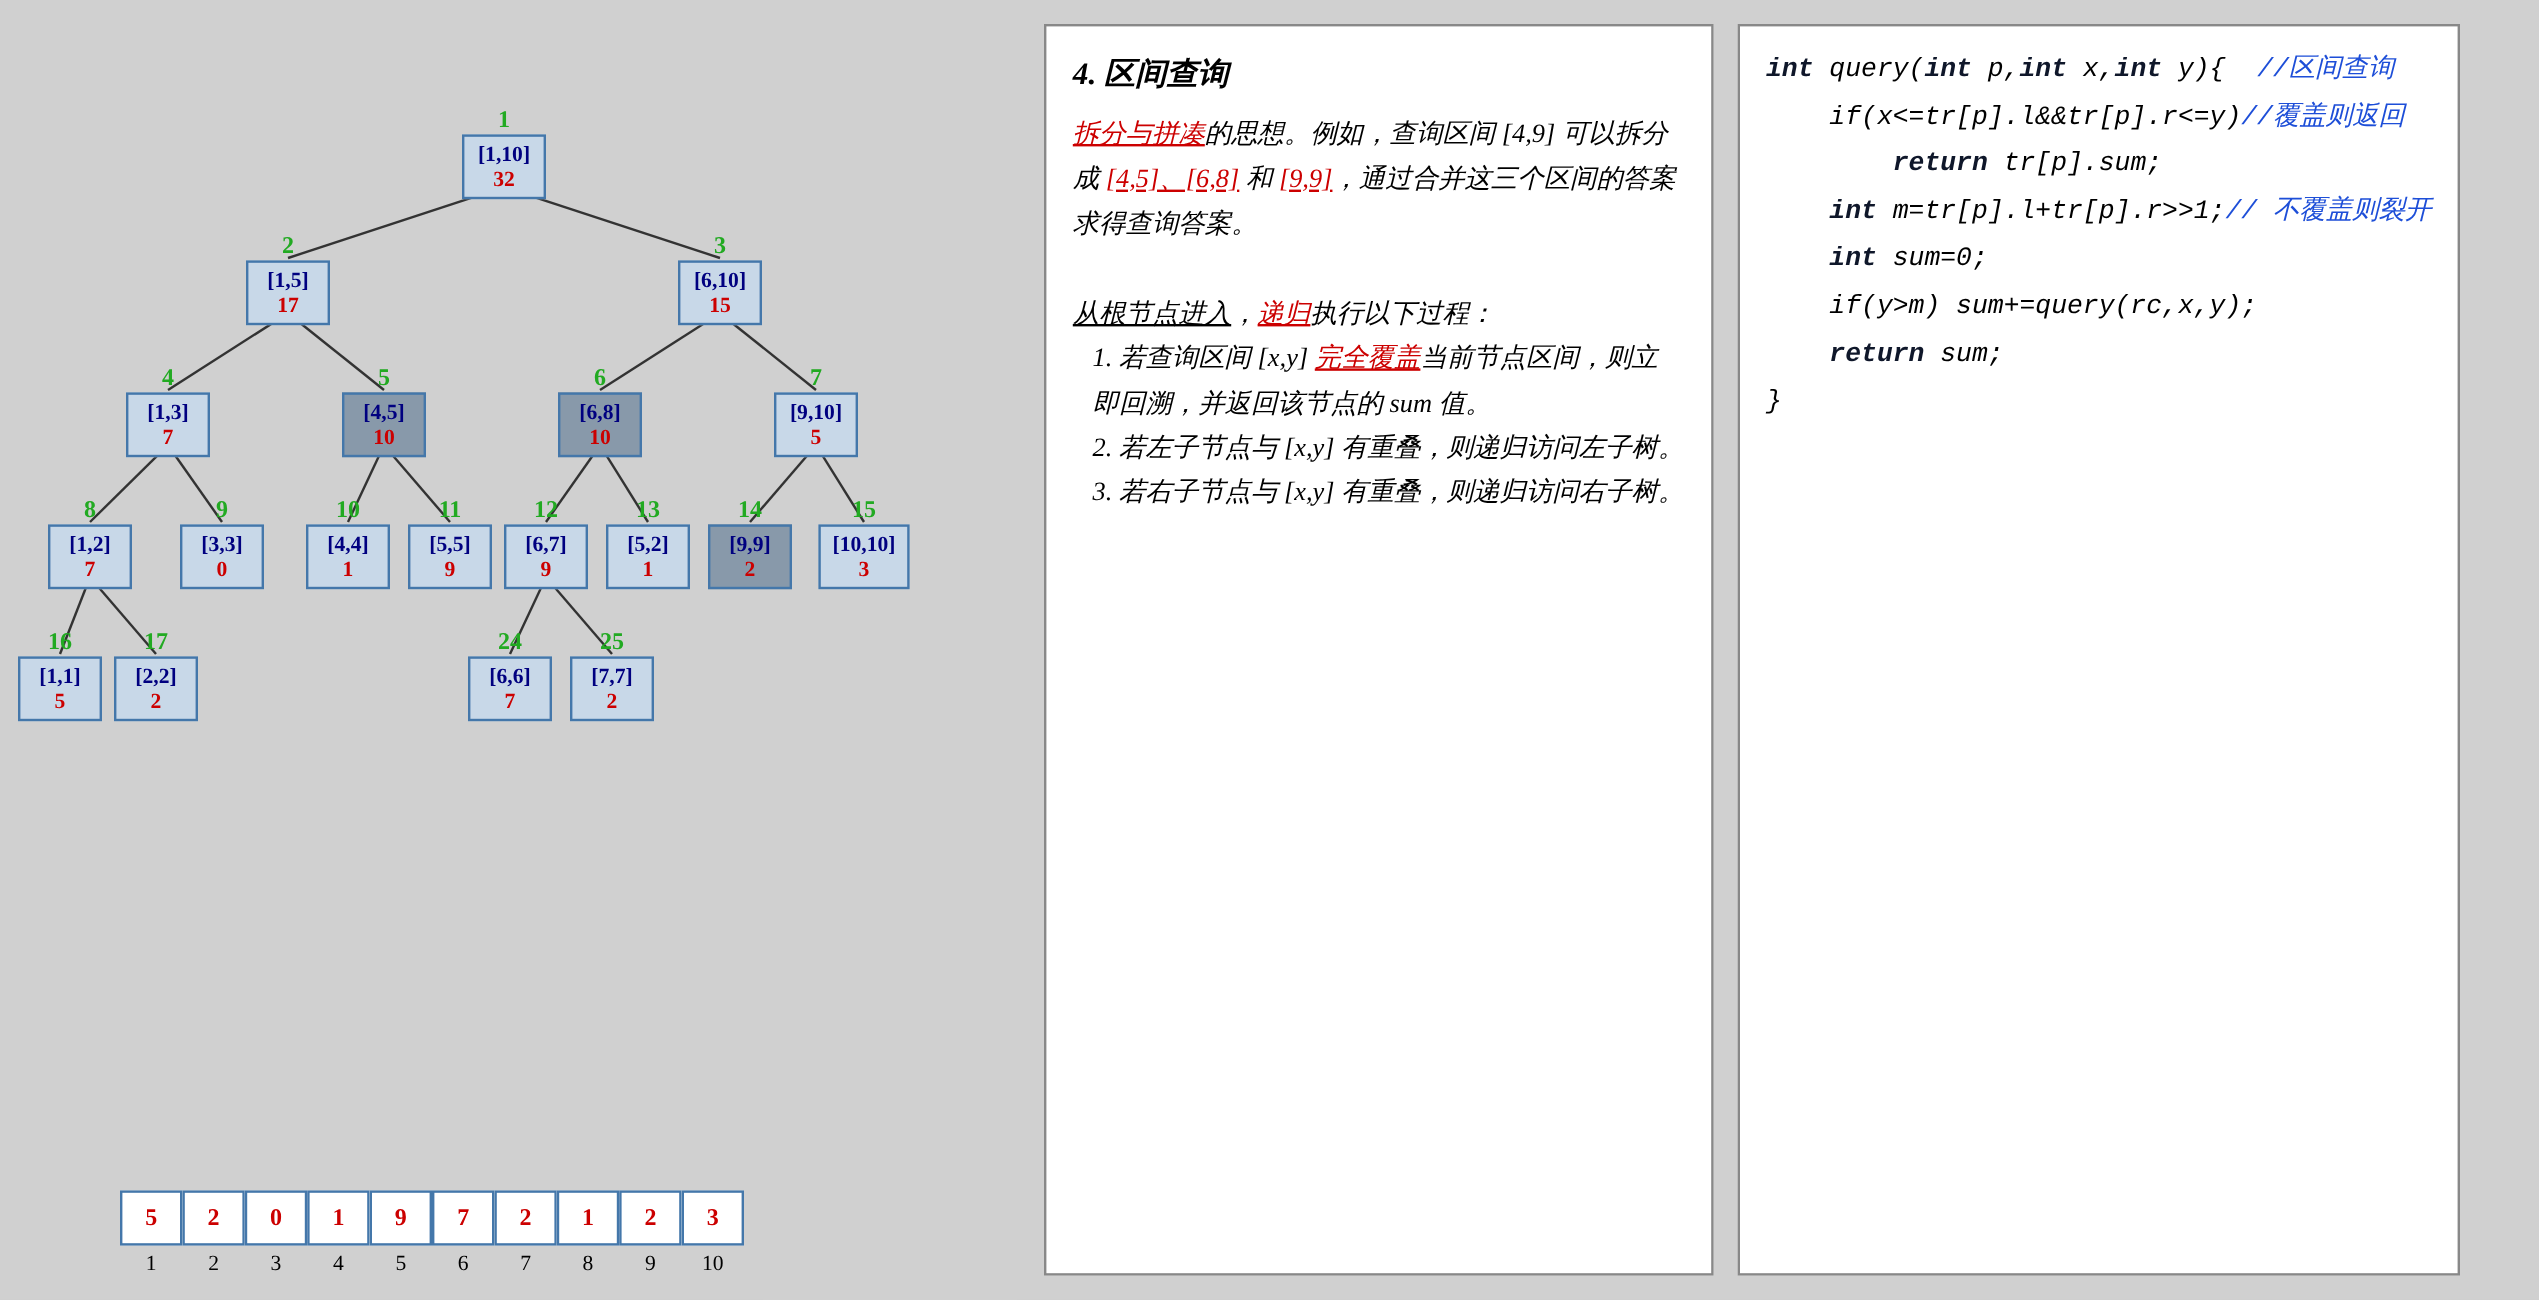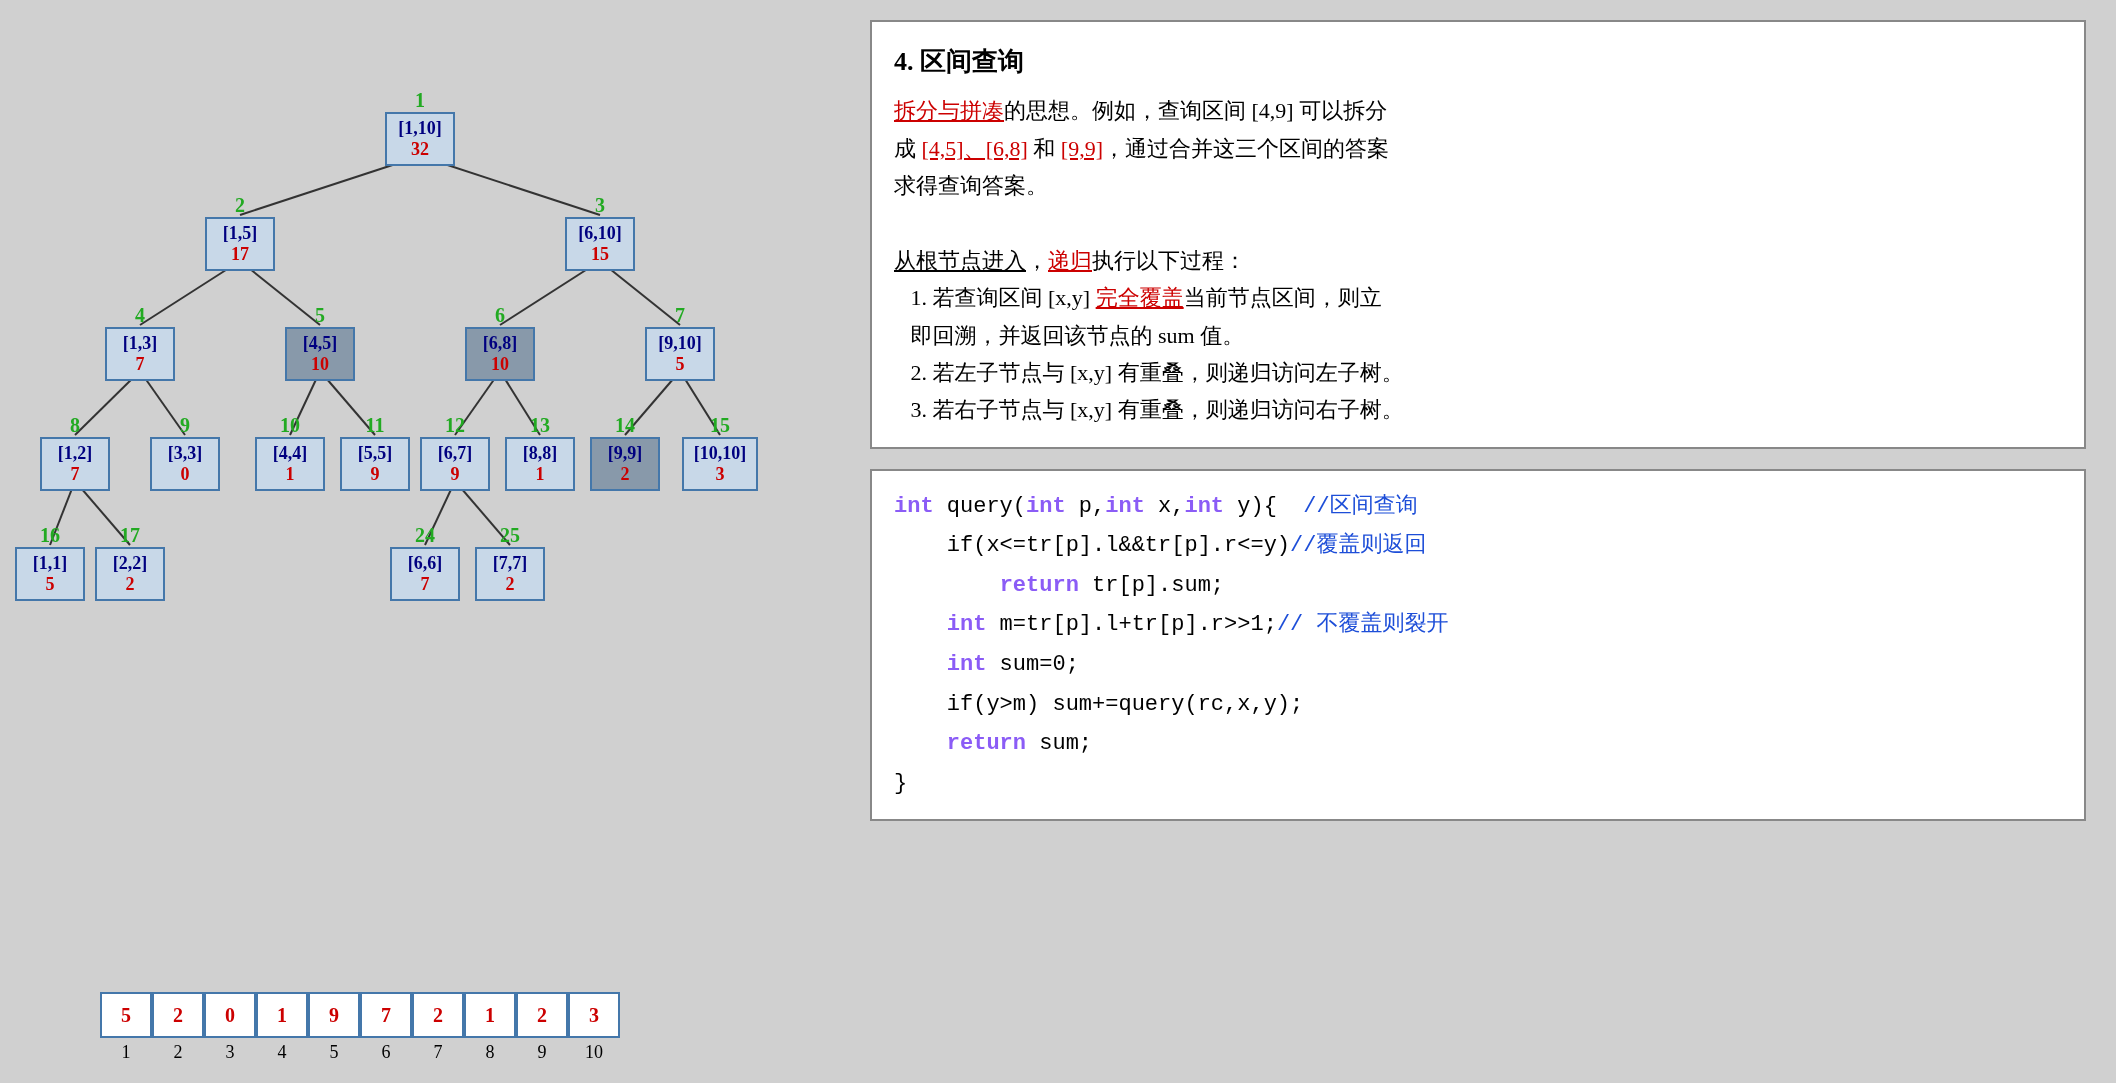--- a/index.html
+++ b/index.html
@@ -16,22 +16,23 @@
     .left-panel {
       flex: 0 0 840px;
       position: relative;
       padding: 20px;
     }
 
     .right-panel {
       flex: 1;
       padding: 20px 30px;
       display: flex;
-      flex-direction: column;
+      flex-direction: row;
       gap: 20px;
+      font-style: italic;
     }
 
     
     .tree-container {
       position: relative;
       width: 800px;
       height: 750px;
       margin-top: 10px;
     }
 
@@ -149,21 +150,21 @@
       font-size: 22px;
       line-height: 1.8;
       color: #000;
     }
 
     .code-line {
       display: block;
       white-space: pre;
     }
 
-    .kw { color: #8b5cf6; font-weight: bold; }
+    .kw { color: #0f172a; font-weight: bold; }
     .comment { color: #1d4ed8; }
   </style>
 </head>
 <body>
 
 <div class="left-panel">
   <div class="tree-container">
 
     <svg class="tree-svg" id="tree-svg">
         <line x1="400" y1="126" x2="220" y2="185" stroke="#333" stroke-width="2"></line>
@@ -267,21 +268,21 @@
         <div class="node" style="left: 395px; top: 385px; width: 80px;">
           <span class="node-number">12</span>
           <div class="node-box">
             <div class="node-range">[6,7]</div>
             <div class="node-val">9</div>
           </div>
         </div>
         <div class="node" style="left: 480px; top: 385px; width: 80px;">
           <span class="node-number">13</span>
           <div class="node-box">
-            <div class="node-range">[8,8]</div>
+            <div class="node-range">[5,2]</div>
             <div class="node-val">1</div>
           </div>
         </div>
         <div class="node" style="left: 565px; top: 385px; width: 80px;">
           <span class="node-number">14</span>
           <div class="node-box dark">
             <div class="node-range">[9,9]</div>
             <div class="node-val">2</div>
           </div>
         </div>

